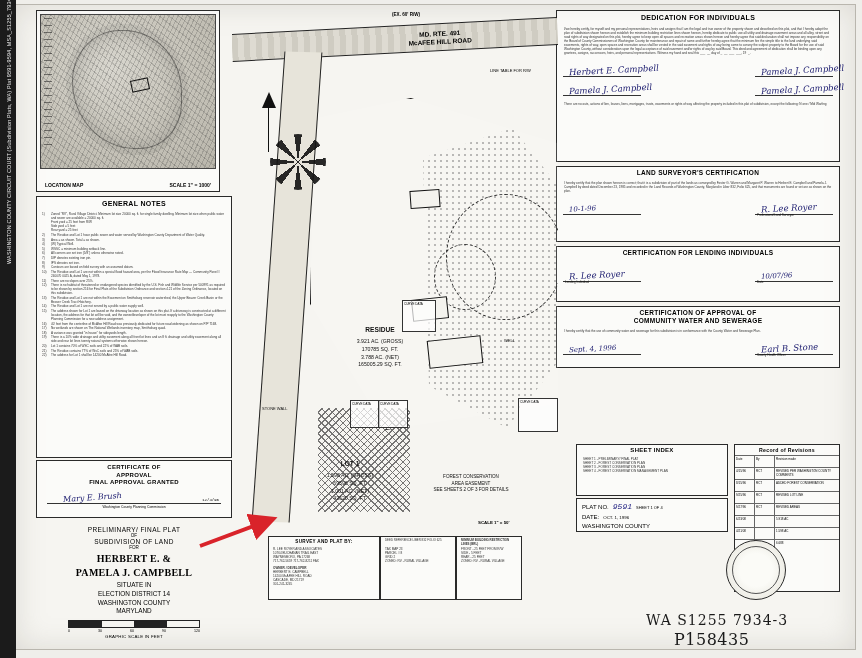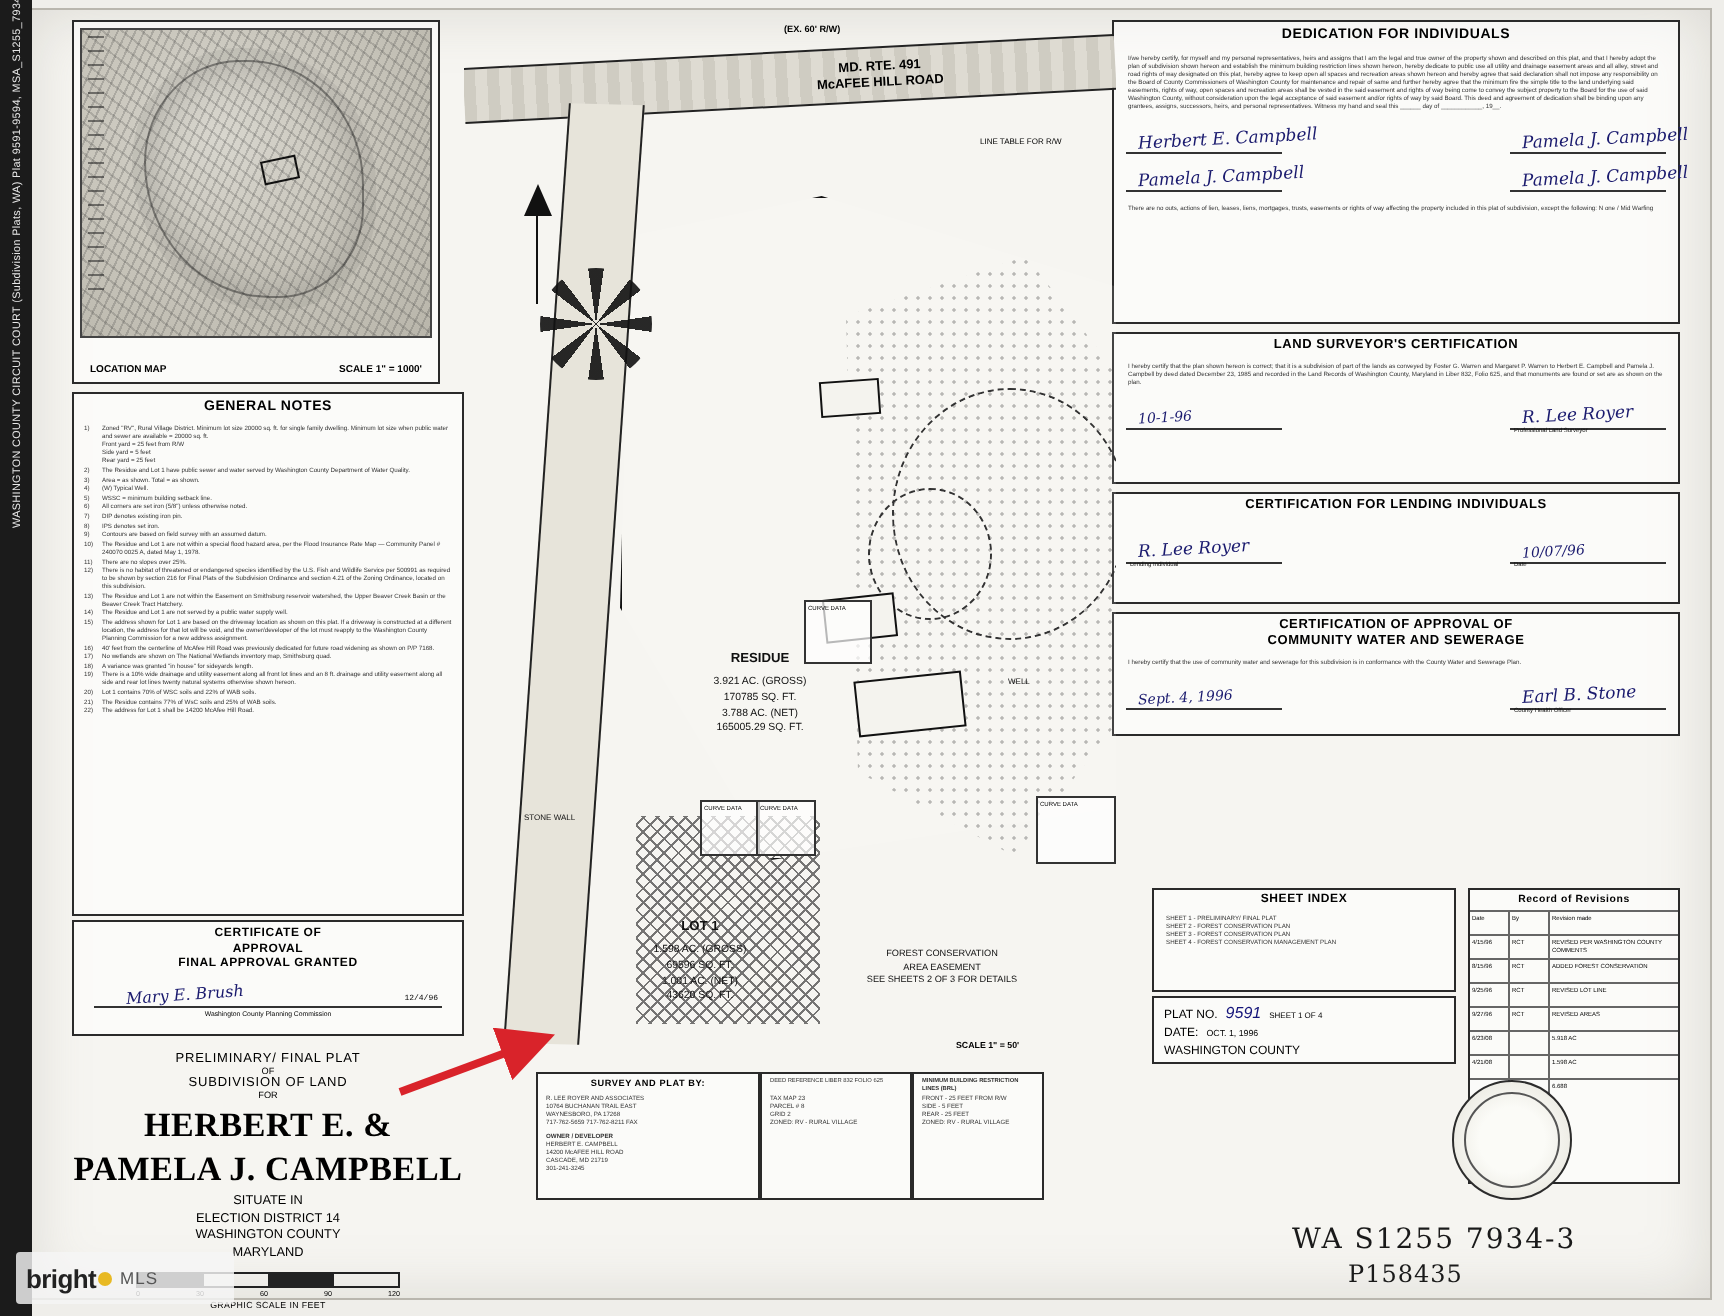--- a/index.html
+++ b/index.html
@@ -91,21 +91,21 @@
     font-style:italic;font-size:8px;color:#1a1a6e;transform:rotate(-4deg);
   }
   .sigdate{position:absolute;right:2px;bottom:1px;font-size:4px;}
   .sigcap{font-size:3.4px;text-align:center;margin-top:1px;}
 
   
   #title-block{position:absolute;left:36px;top:524px;width:196px;height:112px;text-align:center;}
   #title-block .l1{font-size:6.5px;letter-spacing:.4px;margin-top:2px;}
   #title-block .l2{font-size:6.5px;letter-spacing:.4px;}
   #title-block .l3{font-size:4.6px;}
-  #title-block .name{font-family:"Liberation Serif",serif;font-weight:bold;font-size:17px;line-height:1.12;letter-spacing:.3px;margin-top:3px;}
+  #title-block .name{font-family:"Liberation Serif",serif;font-weight:bold;font-size:10px;line-height:1.12;letter-spacing:.3px;margin-top:3px;}
   #title-block .loc{font-size:6.4px;line-height:1.35;margin-top:3px;}
   .scalebar{margin:4px auto 0;width:132px;}
   .sbbar{display:flex;height:6px;border:1px solid #222;}
   .sbbar i{flex:1;}
   .sbbar i:nth-child(odd){background:#222;}
   .sbnums{display:flex;justify-content:space-between;font-size:3.6px;margin-top:1px;}
   .sbcap{font-size:4.4px;margin-top:1px;letter-spacing:.2px;}
 
   
   #dedication{left:556px;top:10px;width:284px;height:152px;}
@@ -118,21 +118,21 @@
   .cert-sig div{border-bottom:1px solid #333;min-width:78px;position:relative;height:11px;}
   .cert-sig .lbl{font-size:3.2px;position:absolute;left:0;top:11px;}
   .script{font-family:"DejaVu Serif",serif;font-style:italic;color:#1a1a6e;font-size:8.5px;transform:rotate(-3deg);position:absolute;left:6px;bottom:1px;white-space:nowrap;}
 
   
   #sheet-index{left:576px;top:444px;width:152px;height:52px;}
   #sheet-index .hd{font-size:6px;padding-top:2px;}
   #sheet-index .rows{padding:1px 6px;}
   #plat-no{left:576px;top:498px;width:152px;height:34px;}
   #plat-no .rows{padding:2px 5px;font-size:6px;line-height:1.5;}
-  #plat-no .val{font-family:Liberation Sans, sans-serif;font-style:italic;font-size:8px;color:#14147a;}
+  #plat-no .val{font-family:Liberation Mono, monospace;font-style:italic;font-size:8px;color:#14147a;}
 
   
   #revisions{left:734px;top:444px;width:106px;height:148px;}
   #revisions .hd{font-size:5.2px;padding-top:2px;}
   .revgrid{display:grid;grid-template-columns:20px 20px 1fr;font-size:3px;}
   .revgrid div{border-top:1px solid #666;border-right:1px solid #666;padding:1px 1px;min-height:9px;}
   .revgrid div:nth-child(3n){border-right:none;}
 
   
   #firm-block{left:528px;top:536px;width:196px;height:64px;text-align:center;}
@@ -235,21 +235,21 @@
   #scale-note{position:absolute;left:246px;top:512px;font-size:4.4px;font-weight:bold;}
 
   
   #red-arrow{position:absolute;left:196px;top:514px;width:86px;height:36px;}
   
   #handwritten{
     position:absolute;left:646px;top:612px;
     font-family:"DejaVu Serif",serif;font-size:14px;color:#1a1a1a;
     letter-spacing:1px;
   }
-  #handwritten .l2{font-size:12px;margin-left:28px;margin-top:2px;letter-spacing:.5px;}
+  #handwritten .l2{font-size:16px;margin-left:28px;margin-top:2px;letter-spacing:.5px;}
 
   
   #watermark{
     position:absolute;left:8px;bottom:6px;width:104px;height:26px;
     background:rgba(245,245,245,.82);border-radius:2px;
     display:flex;align-items:center;padding-left:5px;
   }
   #watermark .wm-t{font-size:13px;font-weight:bold;color:#222;letter-spacing:-.3px;}
   #watermark .wm-dot{width:7px;height:7px;border-radius:50%;background:#e8b923;display:inline-block;margin:0 1px 0 1px;}
   #watermark .wm-s{font-size:8.5px;color:#555;margin-left:3px;letter-spacing:.5px;}
@@ -651,19 +651,14 @@
       </marker>
     </defs>
     <line x1="4" y1="32" x2="74" y2="6" stroke="#d9232a" stroke-width="4" marker-end="url(#ah)"></line>
   </svg>
 
   <div id="handwritten">
     <div>WA   S1255  7934-3</div>
     <div class="l2">P158435</div>
   </div>
 
-  <div id="watermark">
-    <span class="wm-t">bright</span>
-    <span class="wm-dot"></span>
-    <span class="wm-s">MLS</span>
-  </div>
 
 </div>
 
 </body></html>

